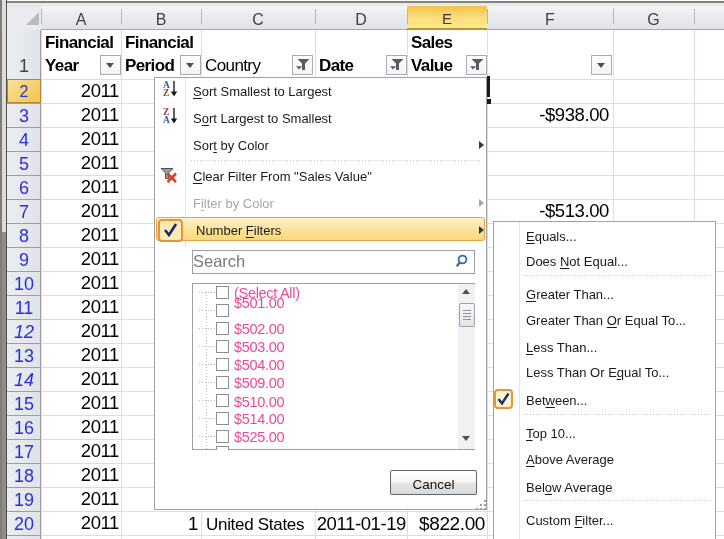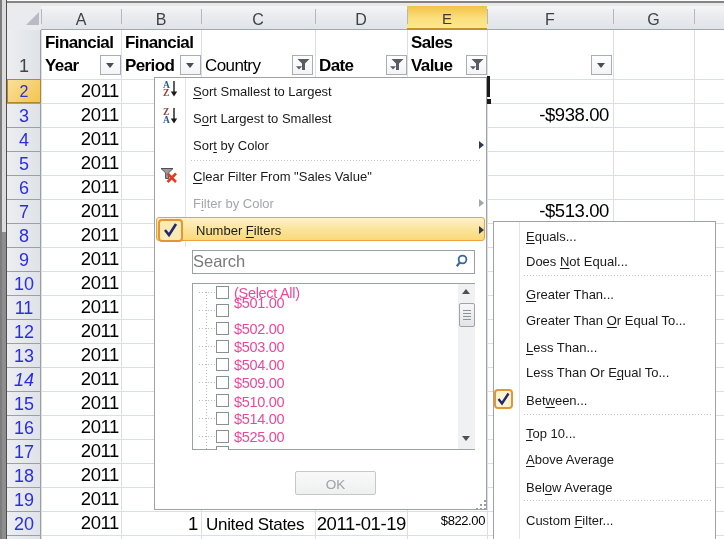--- a/index.html
+++ b/index.html
@@ -76,21 +76,21 @@
 <div class="txt num" style="right:605px;top:416px;font-size:18.5px;letter-spacing:-0.4px;">2011</div>
 <div class="txt num" style="right:605px;top:440px;font-size:18.5px;letter-spacing:-0.4px;">2011</div>
 <div class="txt num" style="right:605px;top:464px;font-size:18.5px;letter-spacing:-0.4px;">2011</div>
 <div class="txt num" style="right:605px;top:488px;font-size:18.5px;letter-spacing:-0.4px;">2011</div>
 <div class="txt num" style="right:605px;top:512px;font-size:18.5px;letter-spacing:-0.4px;">2011</div>
 <div class="txt num" style="right:115px;top:104px;font-size:18.5px;letter-spacing:-0.4px;">-$938.00</div>
 <div class="txt num" style="right:115px;top:200px;font-size:18.5px;letter-spacing:-0.4px;">-$513.00</div>
 <div class="txt num" style="right:526px;top:513px;font-size:18.5px;letter-spacing:-0.4px;">1</div>
 <div class="txt" style="left:206px;top:514.5px;font-size:17px;letter-spacing:-0.3px;">United States</div>
 <div class="txt num" style="right:318px;top:513px;font-size:18.5px;letter-spacing:-0.4px;">2011-01-19</div>
-<div class="txt num" style="right:239px;top:513px;font-size:13px;letter-spacing:-0.4px;">$822.00</div>
+<div class="txt num" style="right:239px;top:513px;font-size:19px;letter-spacing:-0.4px;">$822.00</div>
 <div class="abs" style="left:486.5px;top:76px;width:3px;height:21px;background:#1a1a1a;"></div>
 <div class="abs" style="left:486px;top:99px;width:4.5px;height:5px;background:#1a1a1a;"></div>
 <div class="abs" style="left:7px;top:6px;width:717px;height:24px;background:linear-gradient(180deg,#f4f5f7 0%,#e9ebee 45%,#e0e3e8 100%);border-bottom:1px solid #a2a7af;"></div>
 <div class="abs" style="left:7px;top:6px;width:34px;height:24px;background:#e9ebee;"></div>
 <div class="abs" style="left:26px;top:12px;width:0;height:0;border-left:13.5px solid transparent;border-bottom:13.5px solid #b7bcc4;"></div>
 <div class="colL" style="left:41px;width:80px;">A</div>
 <div class="colL" style="left:121px;width:80px;">B</div>
 <div class="colL" style="left:201px;width:114px;">C</div>
 <div class="colL" style="left:315px;width:92px;">D</div>
 <div class="colL" style="left:407px;width:80px;">E</div>
@@ -120,21 +120,21 @@
 <div class="rowN" style="top:202px;">7</div>
 <div class="hsep" style="top:199px;"></div>
 <div class="rowN" style="top:226px;">8</div>
 <div class="hsep" style="top:223px;"></div>
 <div class="rowN" style="top:250px;">9</div>
 <div class="hsep" style="top:247px;"></div>
 <div class="rowN" style="top:274px;">10</div>
 <div class="hsep" style="top:271px;"></div>
 <div class="rowN" style="top:298px;">11</div>
 <div class="hsep" style="top:295px;"></div>
-<div class="rowN" style="top:322px;">12</div>
+<div class="rowN" style="top:322px;font-style:italic;">12</div>
 <div class="hsep" style="top:319px;"></div>
 <div class="rowN" style="top:346px;">13</div>
 <div class="hsep" style="top:343px;"></div>
 <div class="rowN" style="top:370px;font-style:italic;">14</div>
 <div class="hsep" style="top:367px;"></div>
 <div class="rowN" style="top:394px;">15</div>
 <div class="hsep" style="top:391px;"></div>
 <div class="rowN" style="top:418px;">16</div>
 <div class="hsep" style="top:415px;"></div>
 <div class="rowN" style="top:442px;">17</div>
@@ -242,21 +242,21 @@
 <div class="li" style="top:410.5px;">$514.00</div>
 <div class="abs" style="left:199px;top:436px;width:16px;height:1px;background-image:linear-gradient(90deg,#b9bdc2 1px,transparent 1px);background-size:3px 1px;"></div>
 <div class="cb" style="top:429.5px;"></div>
 <div class="li" style="top:428.5px;">$525.00</div>
 <div class="cb" style="top:446px;height:4px;border-bottom:none;"></div>
 <div class="abs" style="left:458px;top:284px;width:17px;height:165px;background:#f0f1f3;"></div>
 <div class="abs" style="left:461.5px;top:289px;width:0;height:0;border-left:4.5px solid transparent;border-right:4.5px solid transparent;border-bottom:5px solid #4e5257;"></div>
 <div class="abs" style="left:461.5px;top:436px;width:0;height:0;border-left:4.5px solid transparent;border-right:4.5px solid transparent;border-top:5px solid #4e5257;"></div>
 <div class="abs" style="left:458.5px;top:303px;width:16px;height:24px;background:linear-gradient(180deg,#f6f7f8,#e2e4e7);border:1px solid #9fa4aa;border-radius:2px;"></div>
 <div class="abs" style="left:462.5px;top:310px;width:8px;height:10px;background-image:linear-gradient(180deg,#8e9399 1px,transparent 1px);background-size:8px 3px;"></div>
-<div class="abs" style="left:295px;top:471px;width:81px;height:24px;background:linear-gradient(180deg,#f9f9f9,#eeefef);border:1px solid #c5c7c9;border-radius:2px;color:#9fa1a4;font-size:13.5px;text-align:center;line-height:26px;">OK</div>
+<div class="abs" style="left:390px;top:470px;width:87px;height:25px;background:linear-gradient(180deg,#ffffff 0%,#f6f6f7 45%,#e3e4e6 55%,#d9dadc 100%);border:1px solid #61666b;border-radius:2px;color:#111;font-size:13.5px;text-align:center;line-height:27px;">Cancel</div>
 <svg class="abs" style="left:476px;top:500px;" width="11" height="9" viewBox="0 0 11 9">
 <g fill="#9a9ea4">
         <rect x="8" y="0" width="2" height="2"></rect>
         <rect x="8" y="4" width="2" height="2"></rect>
         <rect x="4" y="4" width="2" height="2"></rect>
         <rect x="8" y="8" width="2" height="1"></rect>
         <rect x="4" y="8" width="2" height="1"></rect>
         <rect x="0" y="8" width="2" height="1"></rect>
       </g>
     </svg>

